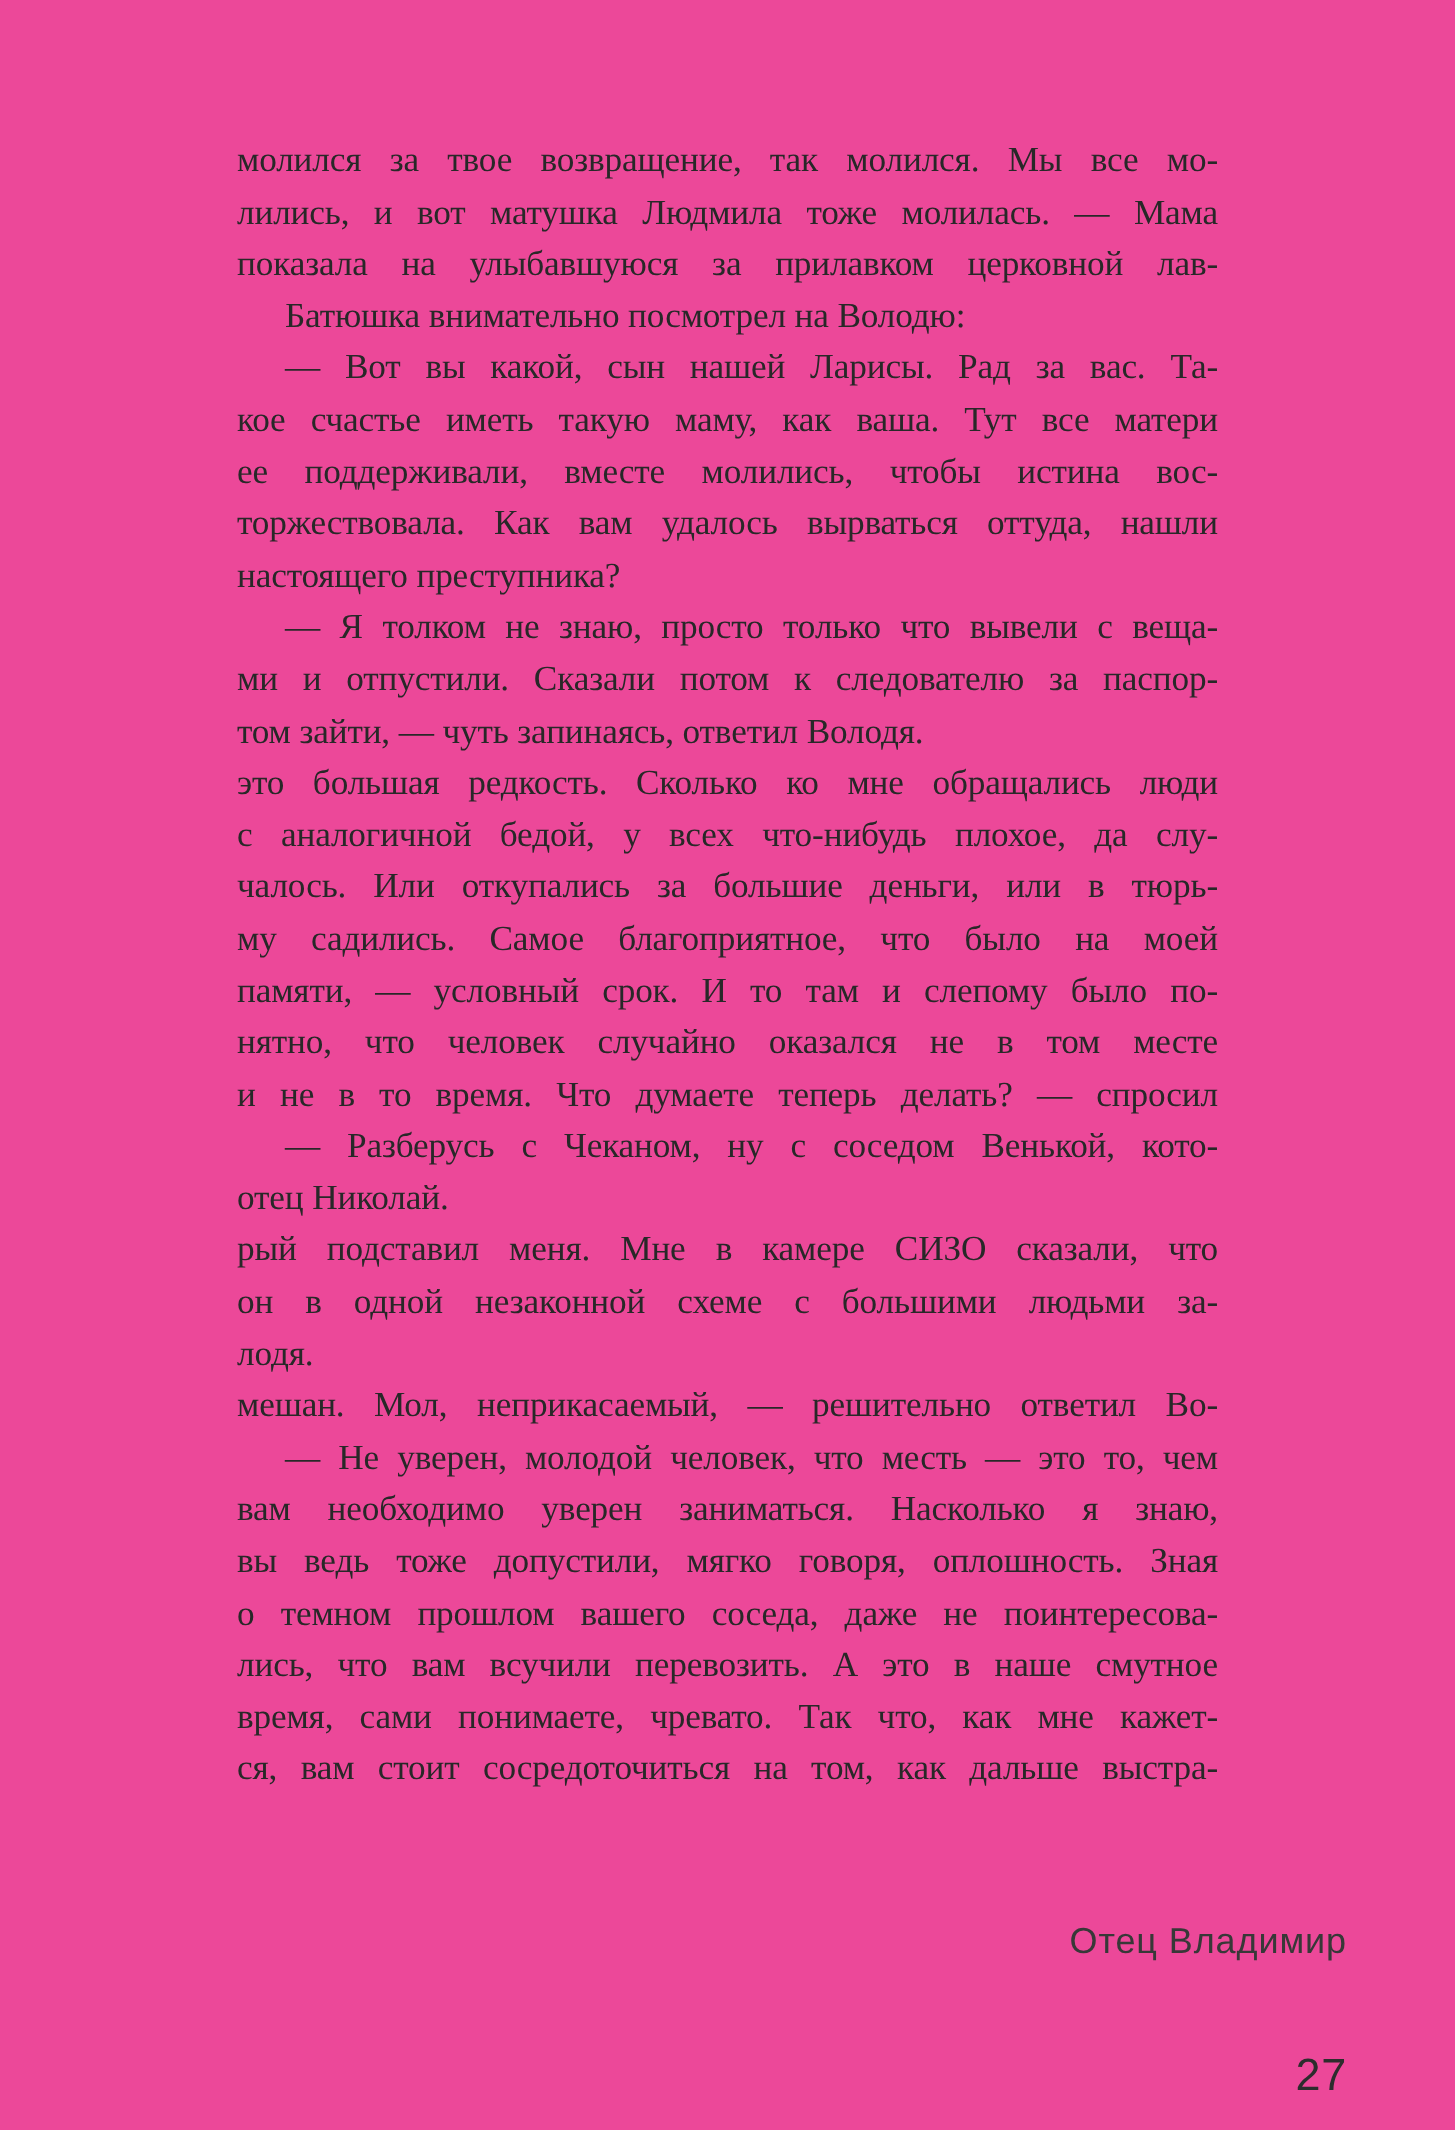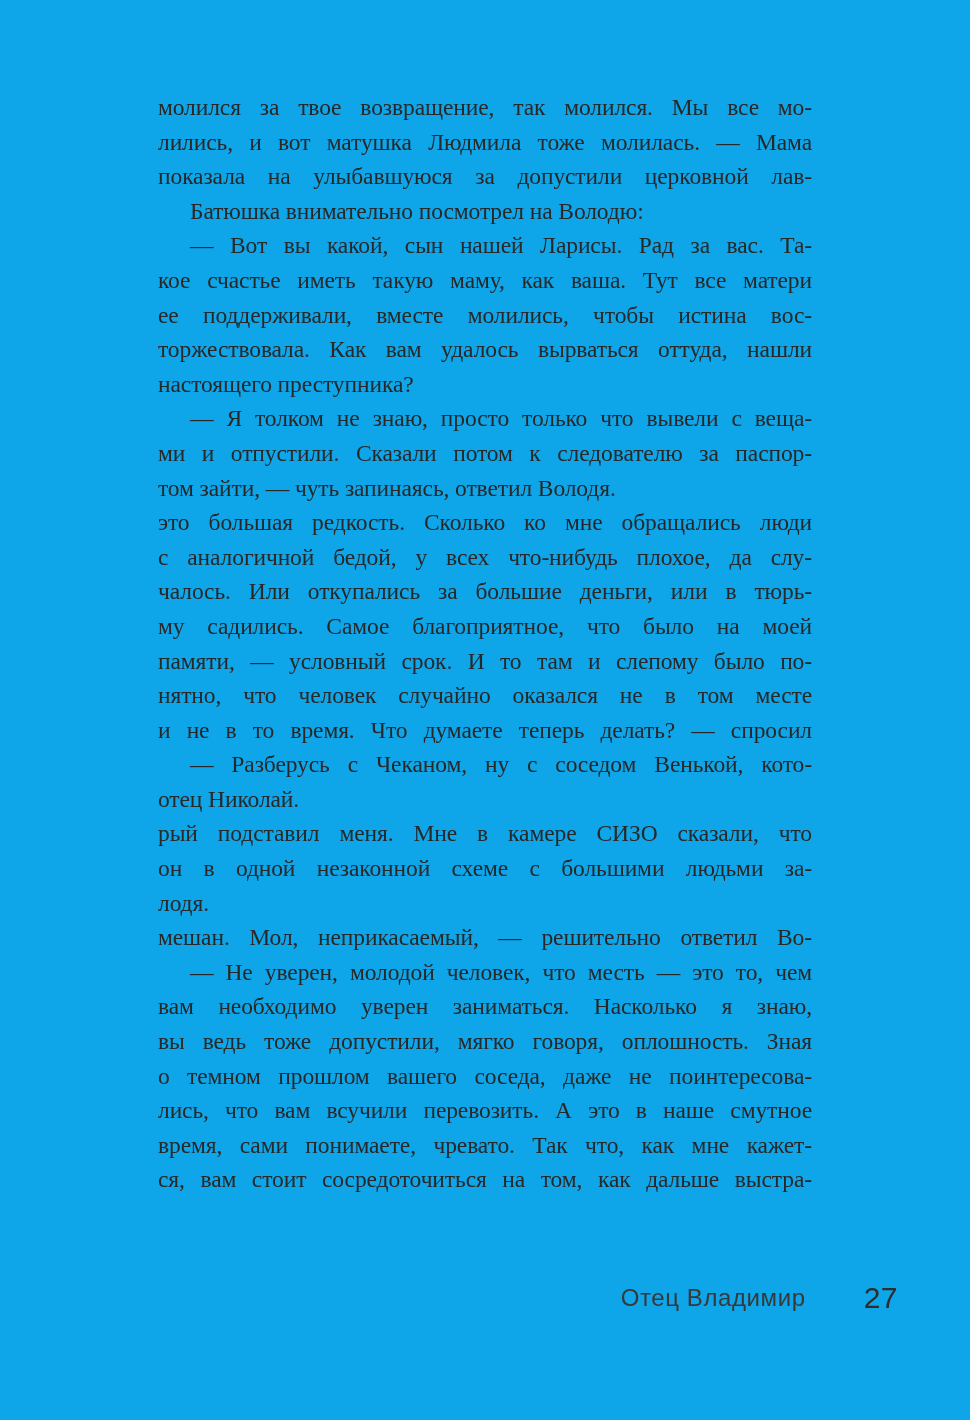--- a/index.html
+++ b/index.html
@@ -9,21 +9,21 @@
   body {
     width: 970px;
     height: 1420px;
     position: relative;
     background: #ffffff;
     overflow: hidden;
   }
   .page {
     position: absolute;
     inset: 0;
-    background: #0ea5e9;
+    background: #ec4899;
     text-decoration: underline;
   }
   .text-block {
     position: absolute;
     left: 158px;
     top: 90px;
     width: 654px;
     font-family: "Liberation Serif", "DejaVu Serif", serif;
     font-size: 23.5px;
     color: #282828;
@@ -43,44 +43,45 @@
   .line.indent {
     text-indent: 32px;
   }
   .footer {
     position: absolute;
     left: 158px;
     top: 1281px;
     width: 740px;
     display: flex;
     justify-content: flex-end;
-    align-items: center;
+    align-items: flex-end;
     gap: 58px;
     font-family: "Liberation Sans", "DejaVu Sans", sans-serif;
+    flex-direction: column;
   }
   .running-title {
     font-size: 24px;
     color: #383838;
     letter-spacing: 0.6px;
   }
   .page-number {
     font-size: 30px;
     color: #2d2d2d;
     letter-spacing: 0.5px;
   }
 </style>
 </head>
 <body>
 
 <div class="page">
 
   <div class="text-block">
       <div class="line">молился за твое возвращение, так молился. Мы все мо-</div>
       <div class="line">лились, и вот матушка Людмила тоже молилась. — Мама</div>
-      <div class="line">показала на улыбавшуюся за допустили церковной лав-</div>
+      <div class="line">показала на улыбавшуюся за прилавком церковной лав-</div>
       <div class="line left indent">Батюшка внимательно посмотрел на Володю:</div>
       <div class="line indent">— Вот вы какой, сын нашей Ларисы. Рад за вас. Та-</div>
       <div class="line">кое счастье иметь такую маму, как ваша. Тут все матери</div>
       <div class="line">ее поддерживали, вместе молились, чтобы истина вос-</div>
       <div class="line">торжествовала. Как вам удалось вырваться оттуда, нашли</div>
       <div class="line left">настоящего преступника?</div>
       <div class="line indent">— Я толком не знаю, просто только что вывели с веща-</div>
       <div class="line">ми и отпустили. Сказали потом к следователю за паспор-</div>
       <div class="line left">том зайти, — чуть запинаясь, ответил Володя.</div>
       <div class="line">это большая редкость. Сколько ко мне обращались люди</div>

